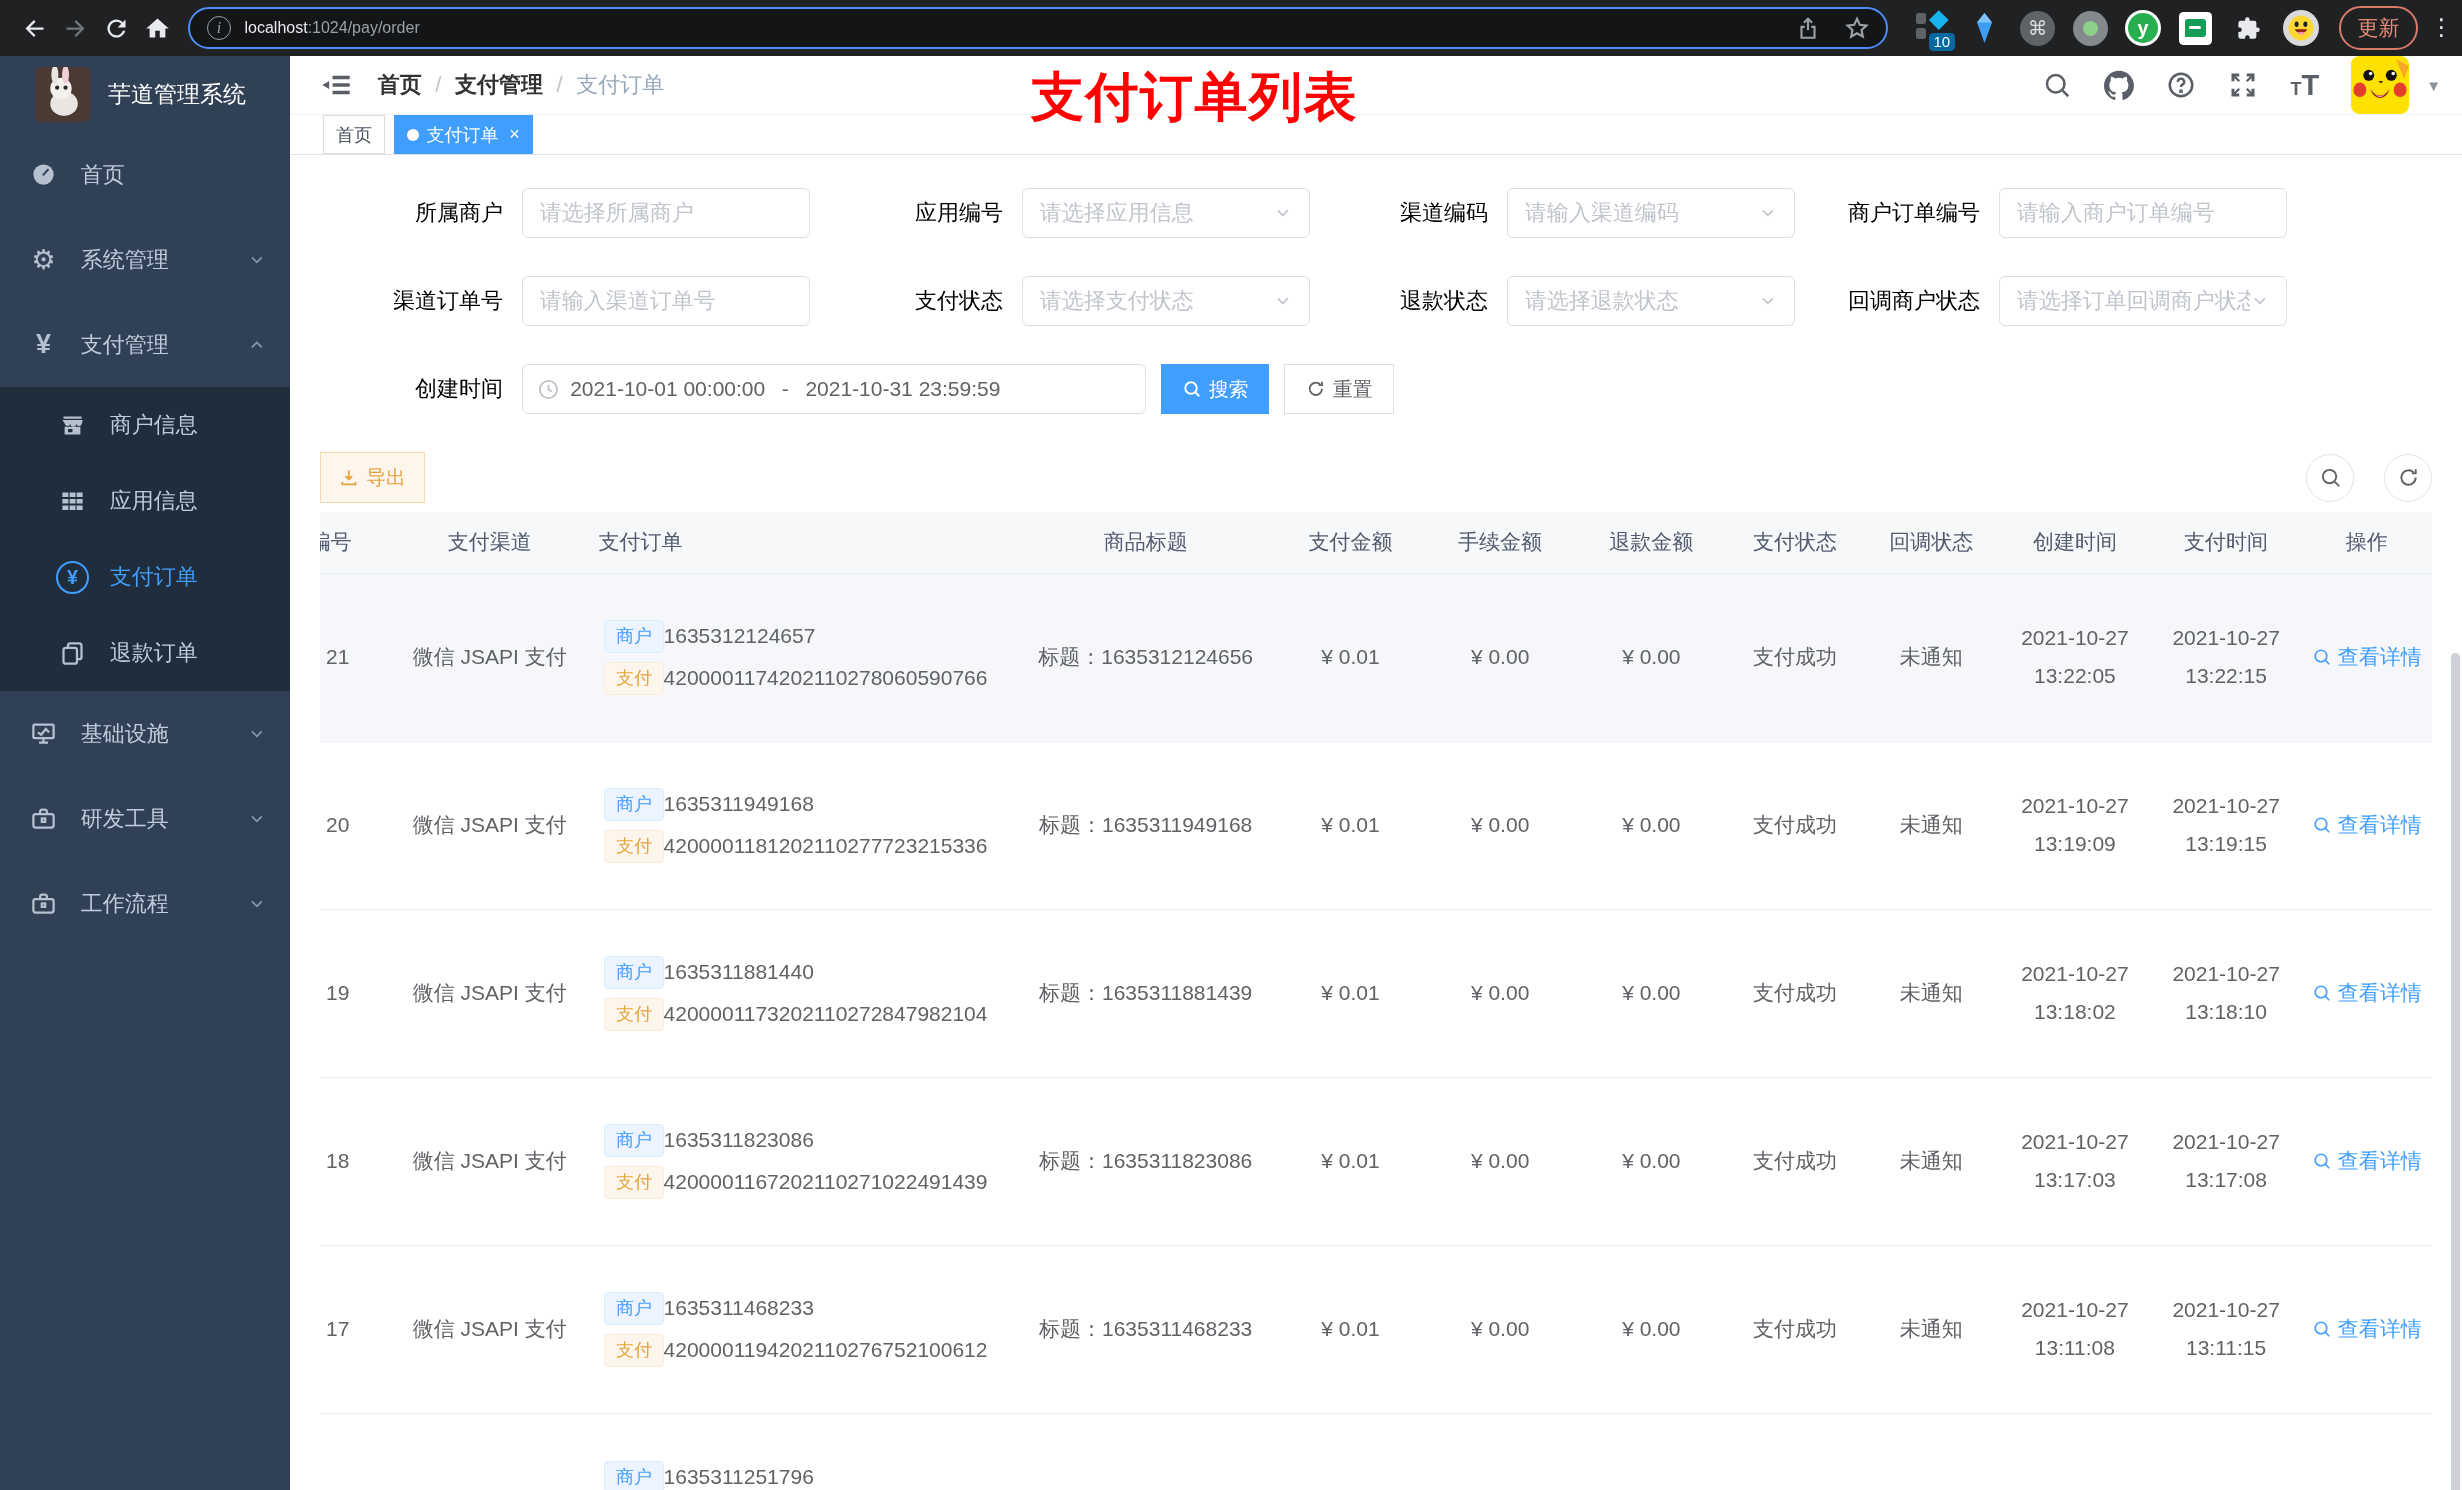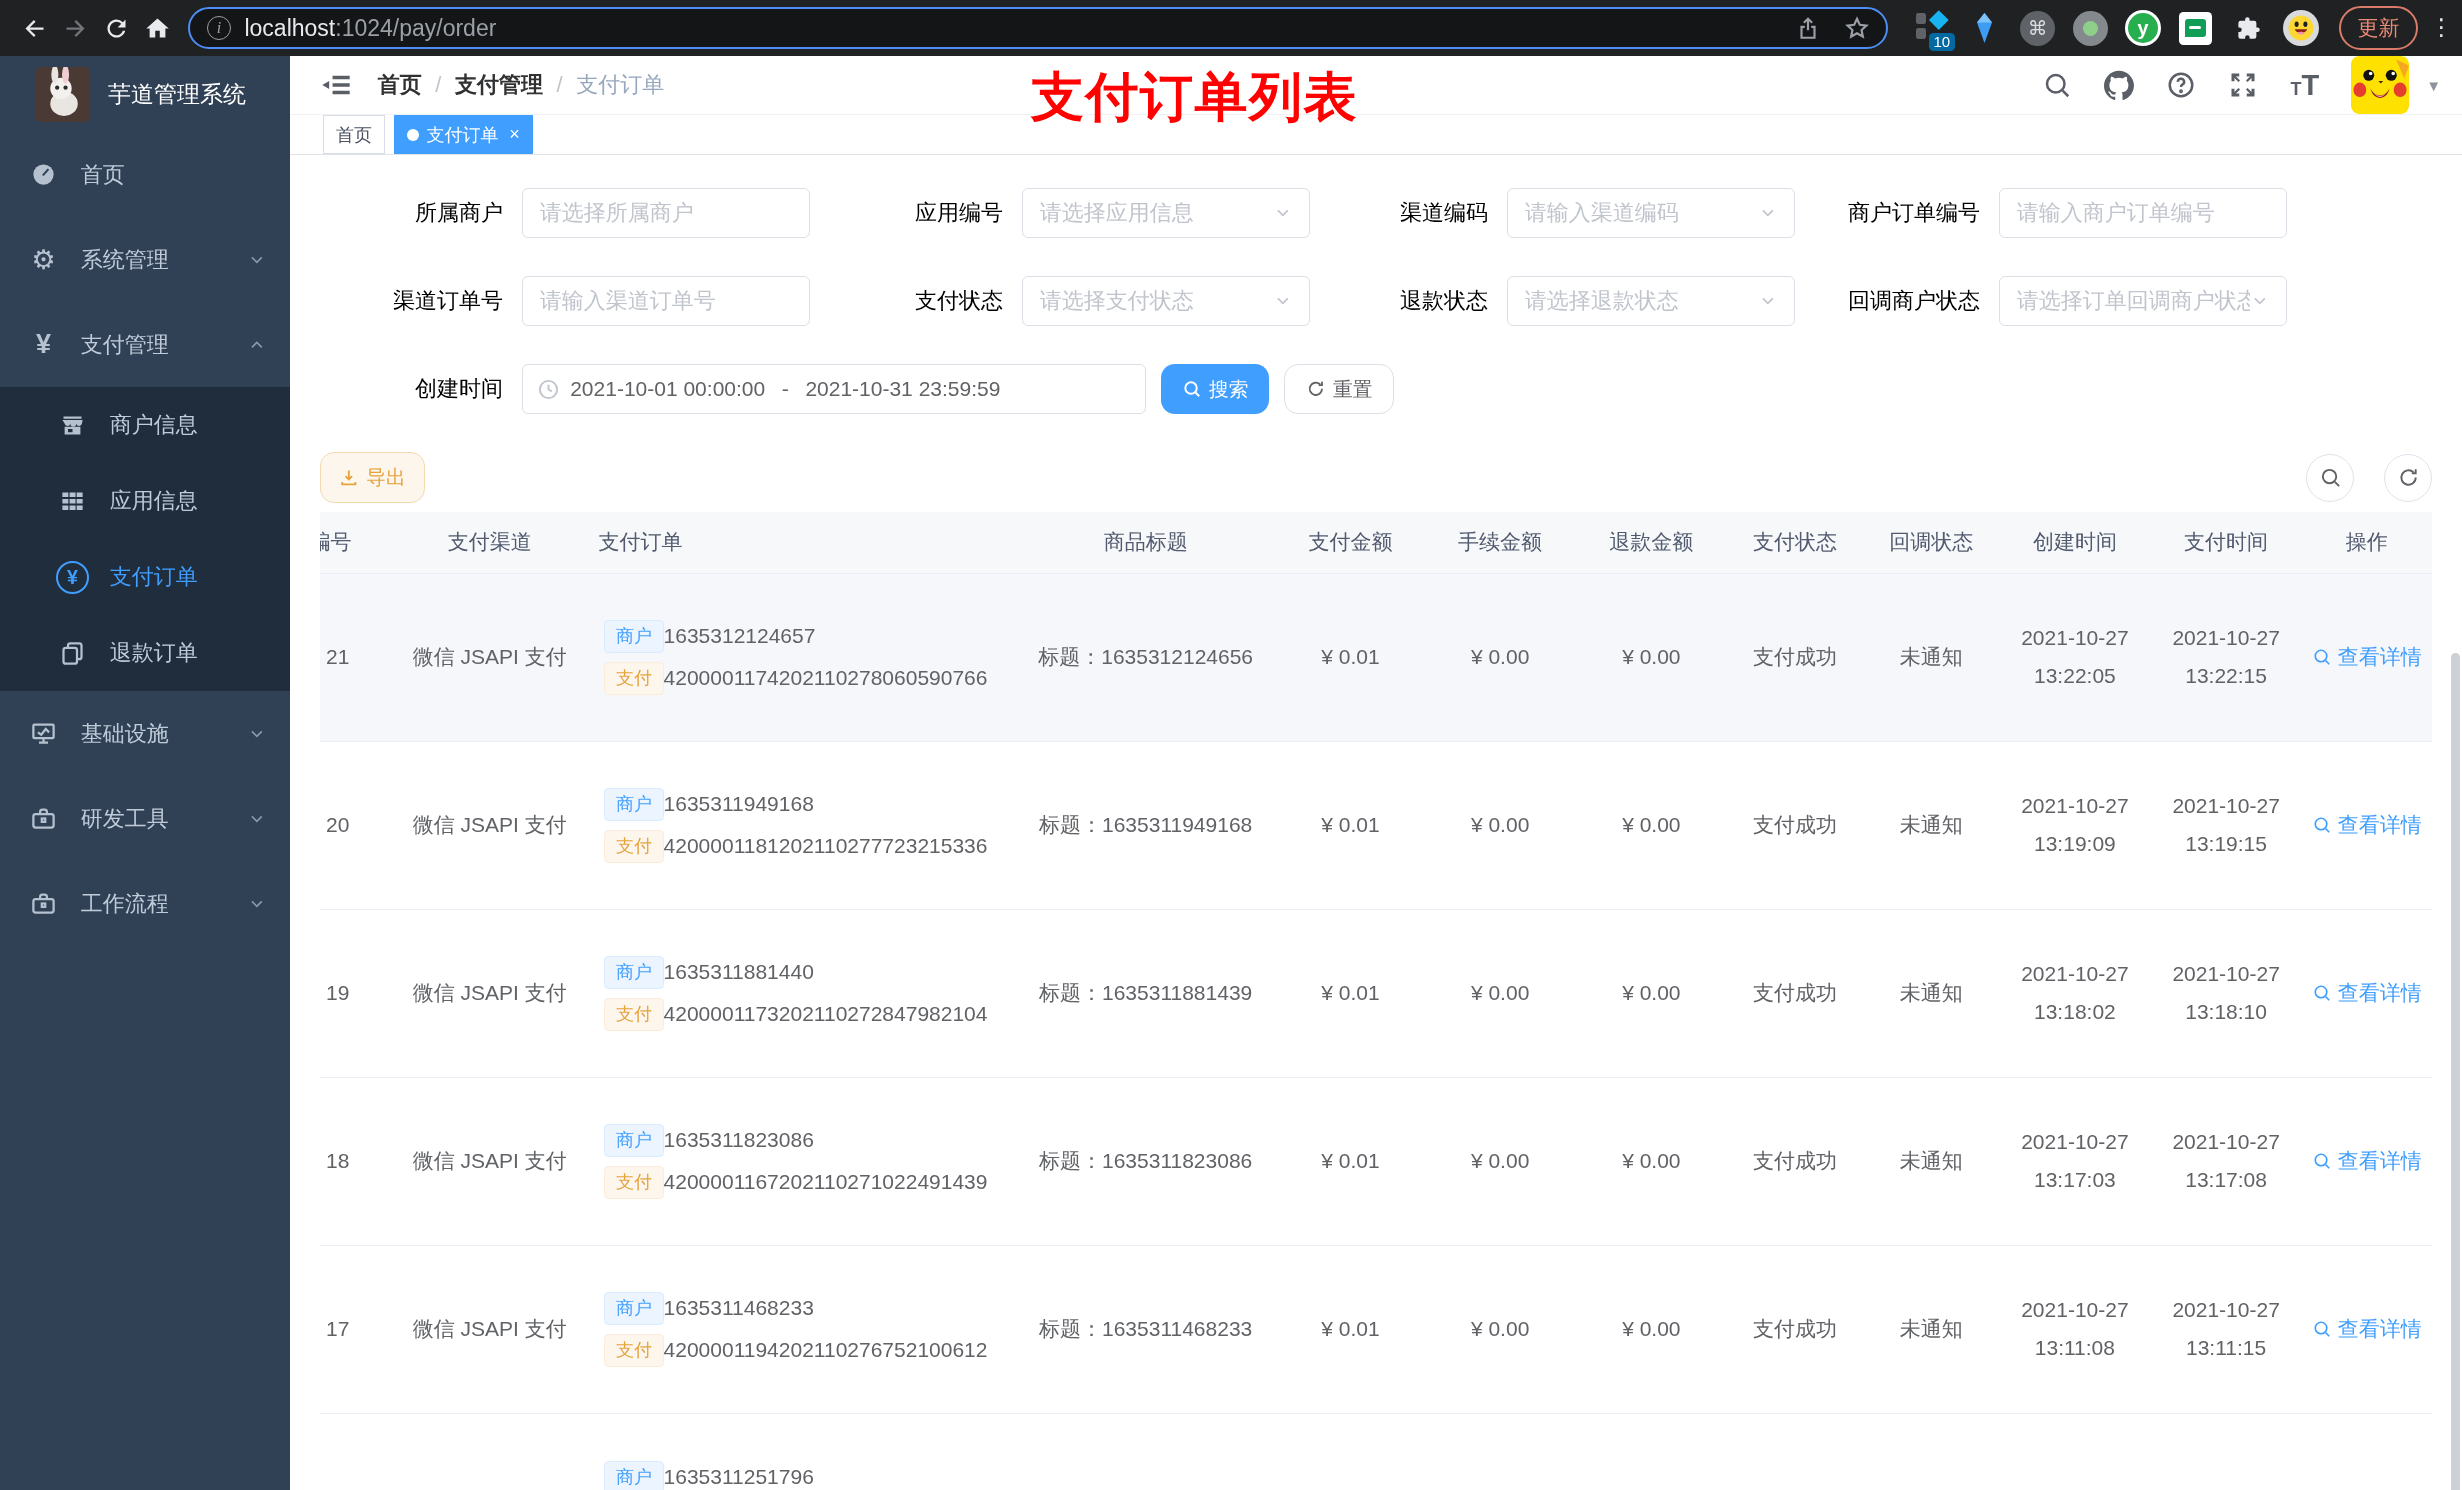--- a/index.html
+++ b/index.html
@@ -8,21 +8,21 @@
 
   
   .browser-bar { height:56px; background:#1f2123; display:flex; align-items:center; padding:0 13.6px; }
   .nav-btn { width:41px; height:41px; display:flex; align-items:center; justify-content:center; color:#e8eaed; flex-shrink:0; }
   .nav-btn svg { width:27px; height:27px; fill:currentColor; }
   .nav-btn.disabled { color:#72767a; }
   .url-bar { width:1700px; height:42px; margin-left:10.6px; background:#141517; border:2.3px solid #4d8df6;
     border-radius:23px; display:flex; align-items:center; padding:0 16.7px; flex-shrink:0; }
   .info-icon { width:24px; height:24px; border:1.5px solid #9aa0a6; border-radius:50%; color:#9aa0a6;
     font-size:16px; display:flex; align-items:center; justify-content:center; font-style:italic; font-family:"Liberation Serif",serif; }
-  .url-text { margin-left:13.6px; font-size:23px; white-space:nowrap; }
+  .url-text { margin-left:13.6px; font-size:16px; white-space:nowrap; }
   .url-text .host { color:#e8eaed; } .url-text .path { color:#9aa0a6; }
   .url-spacer { flex:1; }
   .pill-icon { color:#9aa0a6; margin-left:23px; display:flex; }
   .pill-icon svg { width:26px; height:26px; }
   .ext-area { display:flex; align-items:center; margin-left:26px; gap:16.7px; }
   .ext { width:36px; height:36px; position:relative; display:flex; align-items:center; justify-content:center; flex-shrink:0; }
   .ext-kite .sq { position:absolute; width:10.6px; height:10.6px; background:#5f6368; border-radius:2.3px; left:1.5px; }
   .ext-kite .sq.a { top:3px; } .ext-kite .sq.b { top:18px; }
   .ext-kite .diamond { position:absolute; right:4.5px; top:3px; width:13.6px; height:13.6px; background:#18b3f0; transform:rotate(45deg); }
   .badge { position:absolute; right:-4.5px; bottom:-4.5px; background:#0369a1; color:#fff; font-size:15px;
@@ -96,21 +96,21 @@
   .ctl { width:288px; height:50px; border:0.8px solid #dcdfe6; border-radius:6px; background:#fff;
     display:flex; align-items:center; padding:0 16.7px; font-size:22px; color:#c0c4cc; }
   input.ctl { color:#606266; }
   input.ctl::placeholder { color:#c0c4cc; }
   .ctl .ph { flex:1; white-space:nowrap; overflow:hidden; }
   .ctl .chev { color:#c0c4cc; display:flex; } .ctl .chev svg { width:19.7px; height:19.7px; }
   .date-ctl { width:624px; height:50px; border:0.8px solid #dcdfe6; border-radius:6px; display:flex;
     align-items:center; padding:0 13.6px; font-size:21px; color:#606266; gap:10.6px; white-space:nowrap; }
   .date-ctl svg { width:23px; height:23px; color:#c0c4cc; flex-shrink:0; }
   .btn { height:50px; display:inline-flex; align-items:center; justify-content:center; gap:7.6px;
-    border-radius:14px; font-size:19.7px; cursor:pointer; border:0.8px solid transparent; white-space:nowrap; }
+    border-radius:0; font-size:19.7px; cursor:pointer; border:0.8px solid transparent; white-space:nowrap; }
   .btn svg { width:19.7px; height:19.7px; }
   .btn-primary { background:#409eff; color:#fff; width:108px; margin-left:15px; }
   .btn-plain { background:#fff; border-color:#dcdfe6; color:#606266; width:110px; margin-left:15px; }
   .toolbar-row { display:flex; align-items:center; margin-top:34px; margin-bottom:9px; }
   .btn-export { background:#fdf6ec; border-color:#f5dab1; color:#e6a23c; padding:0 18px; height:51px; }
   .toolbar-right { margin-left:auto; display:flex; gap:30px; }
   .circle-btn { width:48px; height:48px; border-radius:50%; border:0.8px solid #dfe4ea; background:#fff;
     display:flex; align-items:center; justify-content:center; color:#606266; cursor:pointer; }
   .circle-btn svg { width:23px; height:23px; }
 

